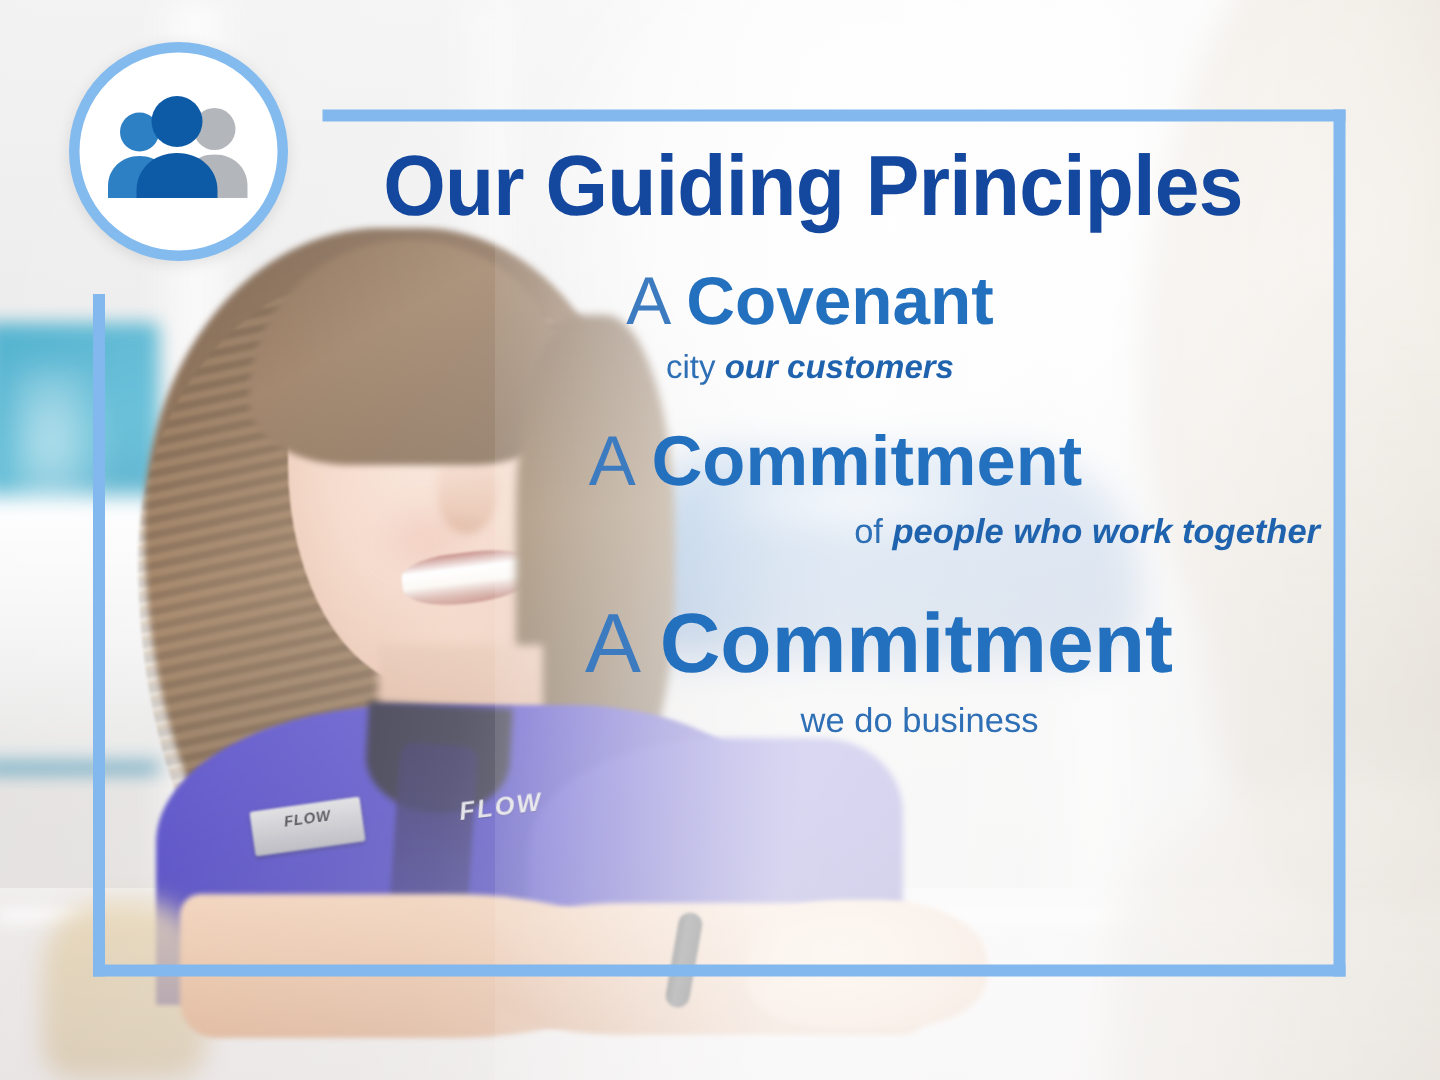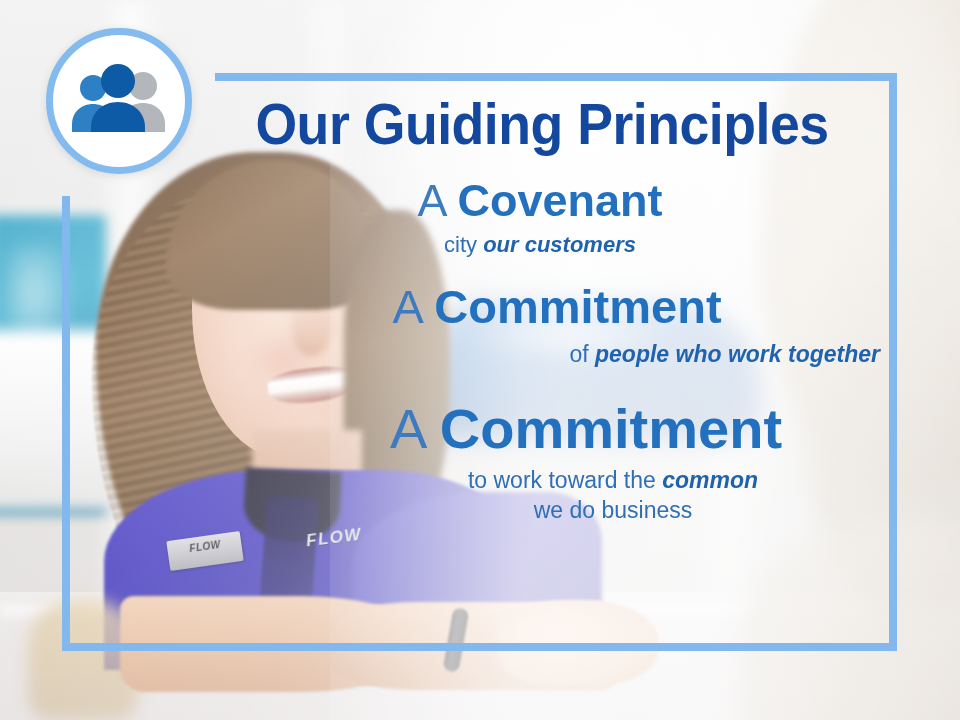--- a/index.html
+++ b/index.html
@@ -560,19 +560,18 @@
     </div>
     <div class="principle" id="principle-2">
       <div class="p-head"><span>A </span><span class="strong">Commitment</span></div>
       <div class="p-sub">
           <div><span>of </span><b>people who work together</b></div>
         </div>
     </div>
     <div class="principle" id="principle-3">
       <div class="p-head"><span>A </span><span class="strong">Commitment</span></div>
       <div class="p-sub">
-          <div><span>to work toward the </span><b>common</b></div>
           <div><span>we do business</span></div>
         </div>
     </div>
   </div>
 
 </div>
 
 </body></html>

